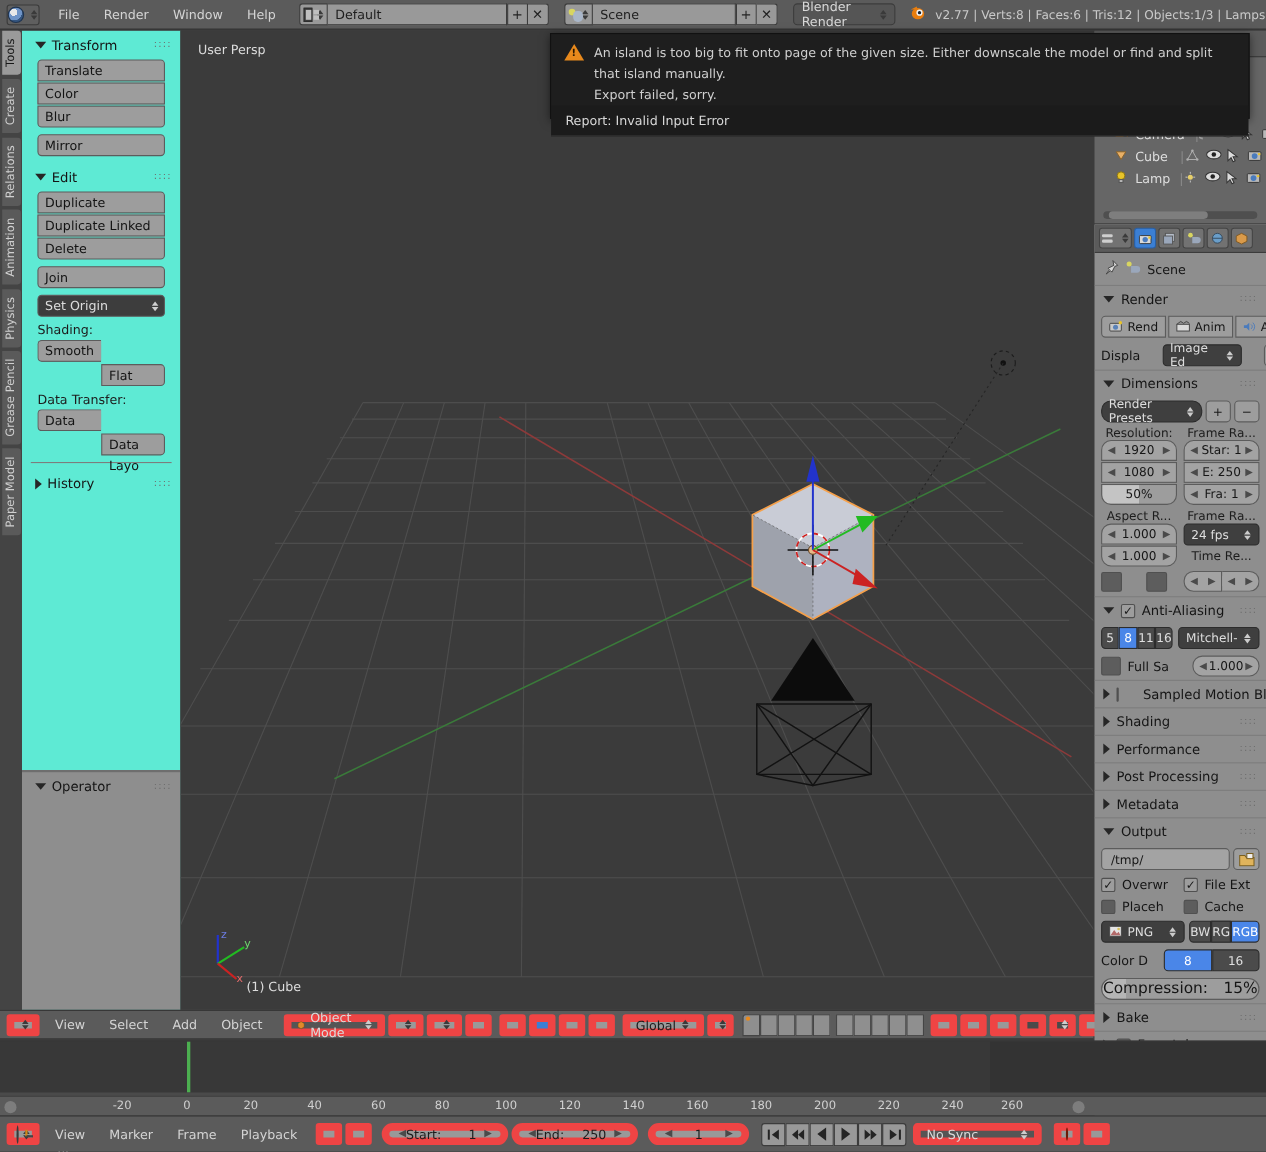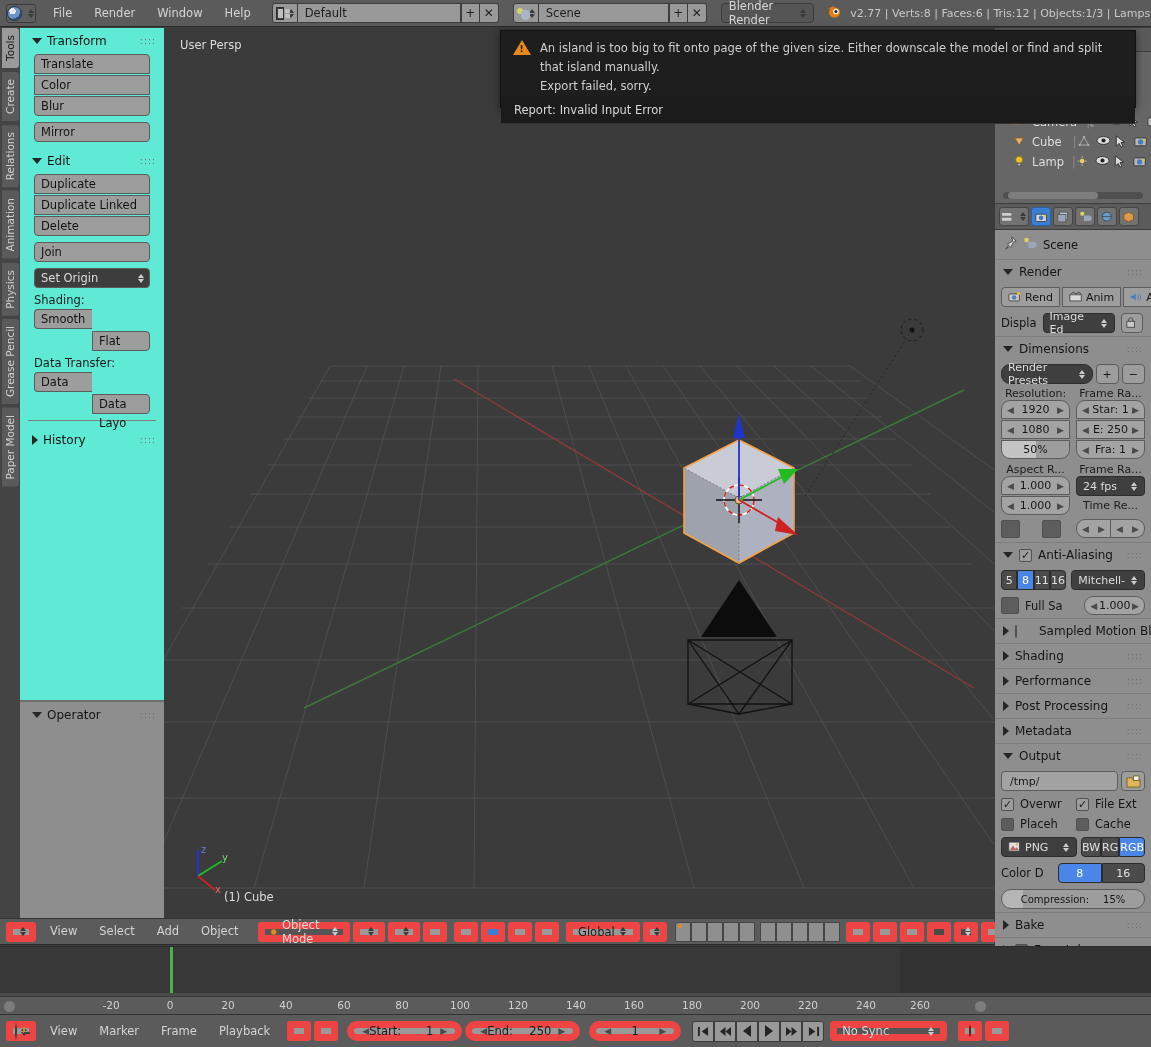--- a/index.html
+++ b/index.html
@@ -212,21 +212,21 @@
     height:20px;background:#4b4b4b;border:1px solid #2c2c2c;color:#e0e0e0;font-size:11px;
     display:flex;align-items:center;justify-content:center;flex:1;
   }
   .seg div.sel{background:#4a86e8;color:#fff;}
   .seg div:first-child{border-radius:4px 0 0 4px;}
   .seg div:last-child{border-radius:0 4px 4px 0;}
   .plabel{color:#151515;font-size:11.5px;}
   .minilbl{color:#1c1c1c;font-size:11px;text-align:center;}
   .slider{
     height:20px;background:linear-gradient(to right,#b5b5b5 0 15%, #9d9d9d 15% 100%);
-    border:1px solid #5c5c5c;border-radius:10px;color:#151515;font-size:10px;
+    border:1px solid #5c5c5c;border-radius:10px;color:#151515;font-size:14px;
     display:flex;align-items:center;justify-content:center;gap:14px;
   }
 
   
   #timeline{
     position:absolute;left:0;top:946px;width:1151px;height:68px;background:#4a4a4a;
     border-top:1px solid #2b2b2b;
   }
   #tl-track{position:absolute;left:0;top:0;width:1151px;height:46px;background:#3f3f3f;}
   #tl-dark{position:absolute;left:0;top:0;width:900px;height:46px;background:#383838;}
@@ -849,21 +849,21 @@
       <span>Anim</span>
     </div>
     <div class="pbtn light" style="border-radius:0 4px 4px 0;gap:3px;">
       <svg width="13" height="12" viewBox="0 0 16 13">
           <polygon points="1,5 4,5 7,2 7,11 4,8 1,8" fill="#4a7bbd"></polygon>
           <path d="M9 4 a3 3 0 0 1 0 5 M11 2 a6 6 0 0 1 0 9" stroke="#4a7bbd" fill="none"></path>
         </svg>
       <span>Audio</span>
     </div>
   </div>
-  <div class="prow" style="gap:6px;">
+  <div class="prow" style="gap:20px;">
     <span class="plabel">Displa</span>
     <div class="pbtn" style="flex:0 0 72px;justify-content:space-between;">
       <span>Image Ed</span>
       <span class="spin-arrows">
           <i class="up" style="border-bottom-color:#ccc"></i>
           <i class="dn" style="border-top-color:#ccc"></i>
         </span>
     </div>
     <div class="pbtn light" style="flex:0 0 22px;padding:0;">
       <svg width="14" height="12" viewBox="0 0 16 14">

